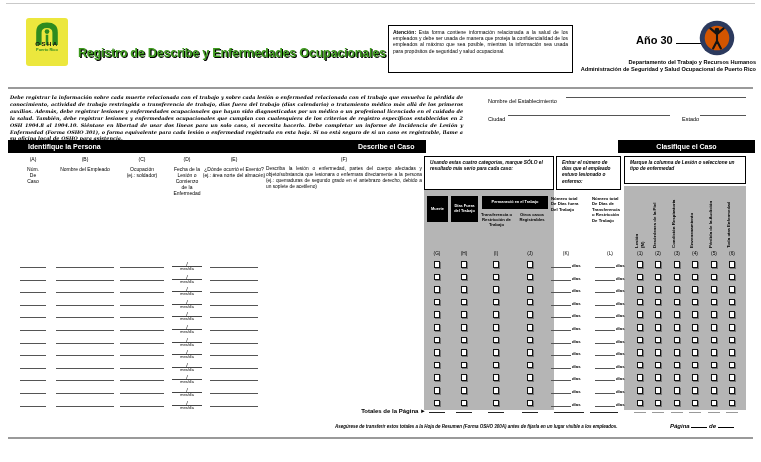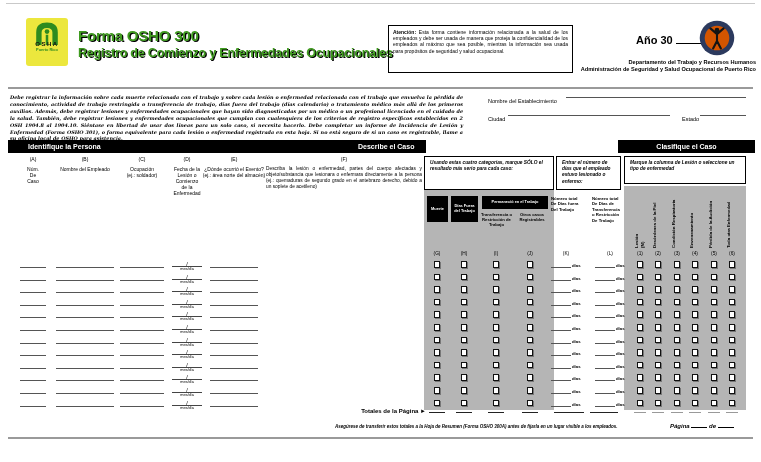--- a/index.html
+++ b/index.html
@@ -83,22 +83,21 @@
 
   <div class="oshalogo">
     <svg width="38" height="27" viewBox="0 0 40 30">
       <path d="M8 29 L8 15 Q8 4 20 4 Q32 4 32 15 L32 29 L26 29 L26 15 Q26 10 20 10 Q14 10 14 15 L14 29 Z" fill="#2e8b1f"></path>
       <circle cx="20" cy="14" r="2.6" fill="#2e8b1f"></circle>
       <rect x="18.6" y="17.5" width="2.8" height="11.5" fill="#2e8b1f"></rect>
     </svg>
     <div class="osha-word">OSHA</div>
     <div class="pr-word">Puerto Rico</div>
   </div>
-  <div class="title1">Forma OSHO 300</div>
-  <div class="title2">Registro de Comienzo y Enfermedades Ocupacionales</div>
+  <div class="title2">Registro de Describe y Enfermedades Ocupacionales</div>
 
   <div class="attn"><b>Atención:</b><span> Esta forma contiene información relacionada a la salud de los empleados y debe ser usada de manera que proteja la confidencialidad de los empleados al máximo que sea posible, mientras la información sea usada para propósitos de seguridad y salud ocupacional.</span></div>
 
   <div class="year">
     <span>Año 30</span>
     <span class="blank yearblank"></span>
   </div>
 
   <div class="seal">
     <svg width="36" height="36" viewBox="0 0 24 24">

